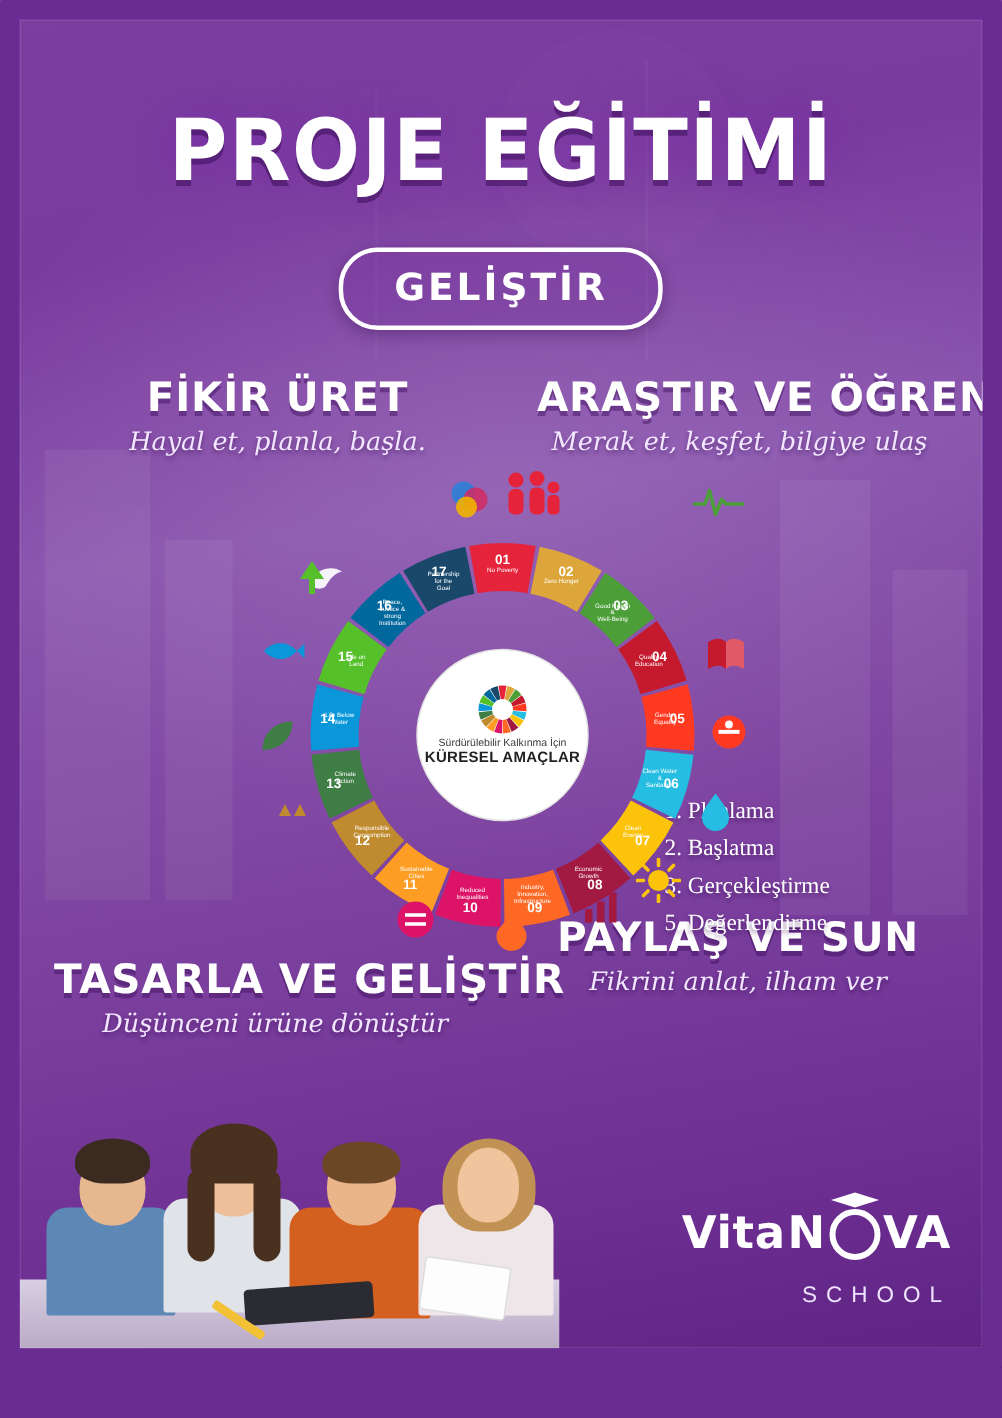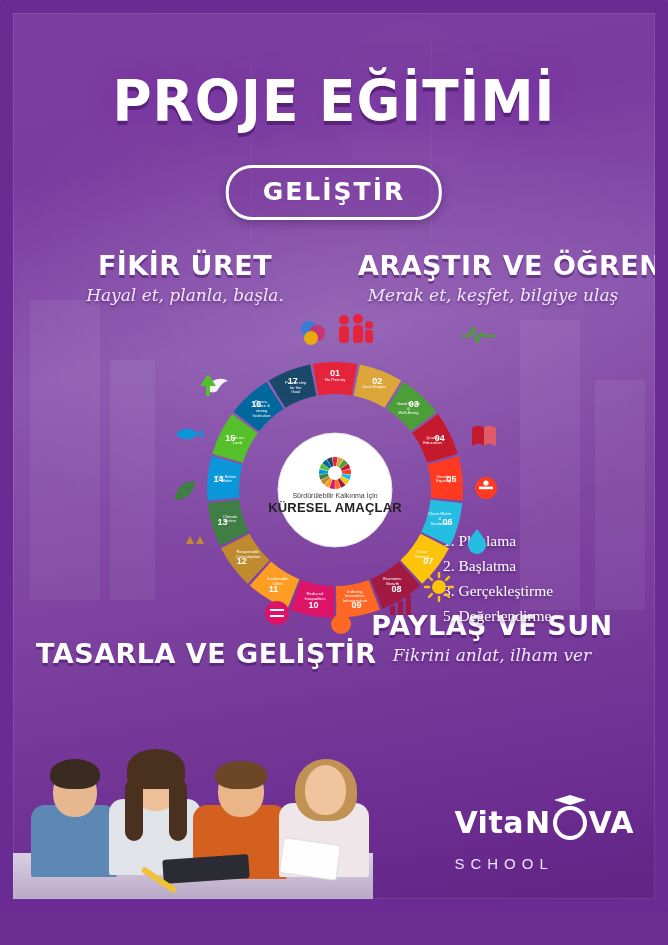--- a/index.html
+++ b/index.html
@@ -74,39 +74,39 @@
   .steps div{white-space:nowrap;}
 
   
   .wheel-wrap{position:absolute;left:200px;top:340px;width:270px;height:285px;}
   .wheel{position:absolute;left:0;top:0;}
   .wheel-center-text{
     position:absolute;left:50%;top:152px;transform:translateX(-50%);
     text-align:center;width:150px;pointer-events:none;
   }
   .wct1{font-size:7px;color:#3b3b3b;font-family:"Liberation Sans",sans-serif;}
-  .wct2{font-size:13px;font-weight:bold;color:#222;letter-spacing:.2px;margin-top:1px;}
+  .wct2{font-size:10px;font-weight:bold;color:#222;letter-spacing:.2px;margin-top:1px;}
 
   
   .photo{
     position:absolute;left:13px;bottom:13px;width:360px;height:185px;
     overflow:hidden;
   }
   .photo .table{
     position:absolute;left:0;bottom:0;width:100%;height:46px;
     background:linear-gradient(180deg,#d9cfe3,#b9a9c6);
   }
   .kid{position:absolute;bottom:30px;}
   .head{border-radius:50% 50% 46% 46%;}
   .body{border-radius:14px 14px 2px 2px;}
   .hair{position:absolute;border-radius:50% 50% 40% 40%;}
 
   
   .logo{
-    position:absolute;right:34px;bottom:40px;color:#fff;text-align:left;
+    position:absolute;right:34px;bottom:40px;color:#fff;text-align:right;
   }
   .logo .word{
     font-family:"DejaVu Sans", sans-serif;font-weight:bold;font-size:30px;
     letter-spacing:.5px;display:flex;align-items:center;gap:1px;
   }
   .logo .sub{
     font-size:15px;letter-spacing:6px;margin-top:15px;color:#efe3ff;
     font-family:"Liberation Sans",sans-serif;
   }
   .oring{
@@ -143,20 +143,21 @@
     <p>Hayal et, planla, başla.</p>
   </div>
 
   <div class="sec" id="sec-arastir">
     <h2>ARAŞTIR VE ÖĞREN</h2>
     <p>Merak et, keşfet, bilgiye ulaş</p>
   </div>
 
   <div class="sec" id="sec-tasarla">
     <h2>TASARLA VE GELİŞTİR</h2>
+    <p>Düşünceni ürüne dönüştür</p>
   </div>
 
   <div class="sec" id="sec-paylas">
     <h2>PAYLAŞ VE SUN</h2>
     <p>Fikrini anlat, ilham ver</p>
   </div>
 
   <div class="steps">
     <div>1. Planlama</div>
     <div>2. Başlatma</div>

